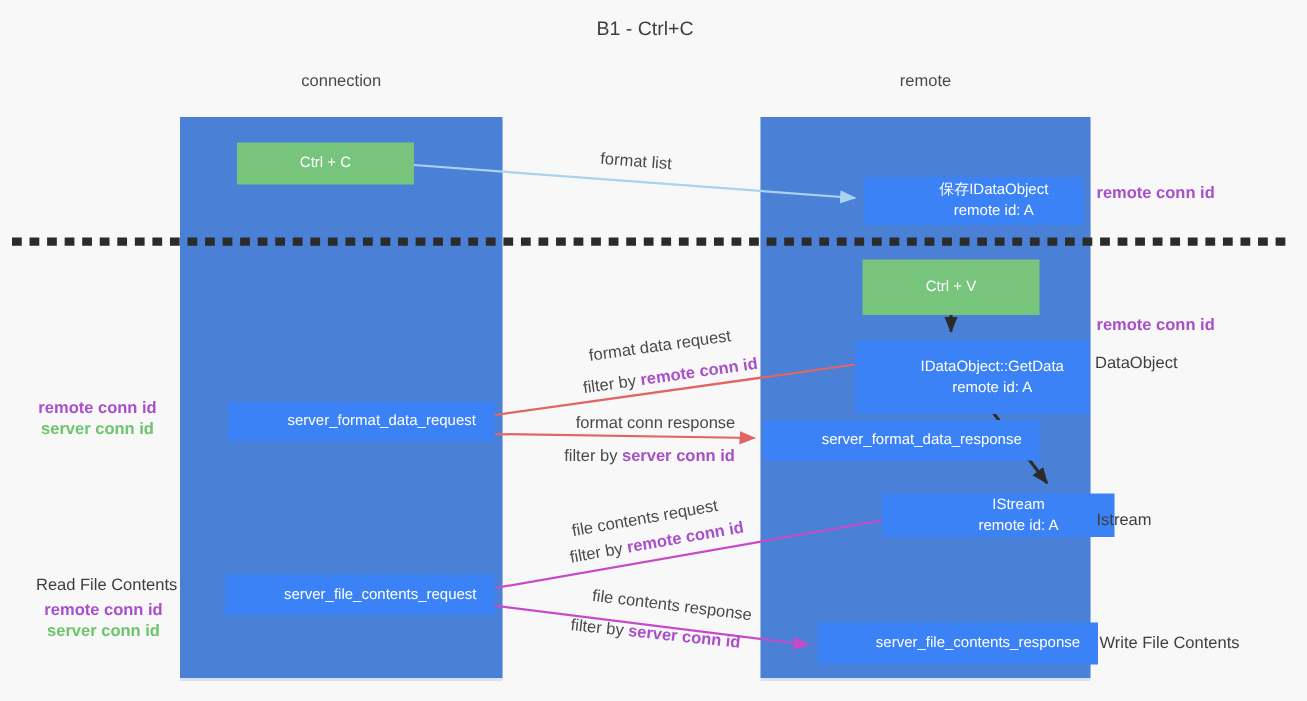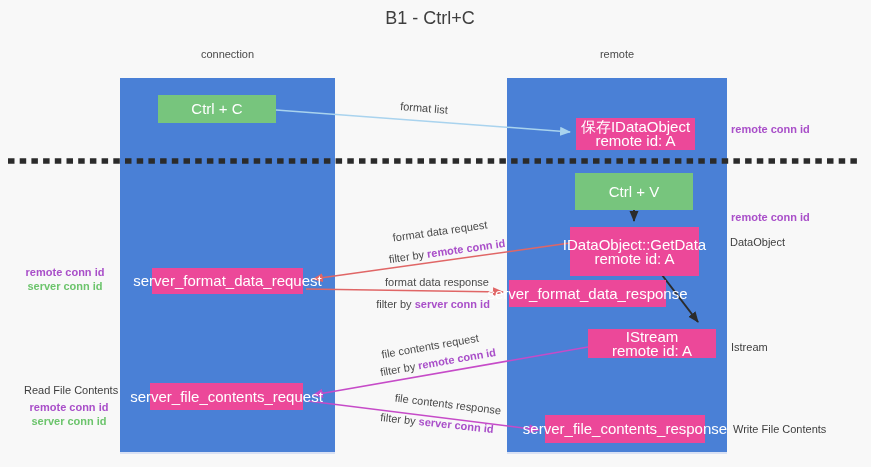--- a/index.html
+++ b/index.html
@@ -6,42 +6,42 @@
   body{
     width:871px;height:467px;position:relative;overflow:hidden;
     background:#f8f8f8;
     font-family:"Liberation Sans", sans-serif;
     color:#3c3c3c;
   }
   .abs{position:absolute;}
 
   .diagram-title{
     left:330px;top:8px;width:200px;text-align:center;
-    font-size:18px;line-height:21px;color:#3e3e3e;
+    font-size:13px;line-height:21px;color:#3e3e3e;
   }
 
   .lane-header{
     top:48px;text-align:center;font-size:11px;line-height:13px;color:#4a4a4a;
   }
   .lane-header.left{left:120px;width:215px;}
   .lane-header.right{left:507px;width:220px;}
 
   .lane{
     top:78px;height:374px;background:#4a80d6;
     box-shadow:0 2px 0 #d9e1f4;
   }
   .lane.left{left:120px;width:215px;}
   .lane.right{left:507px;width:220px;}
 
   .node{
     display:flex;flex-direction:column;align-items:center;justify-content:center;
-    color:#fff;font-size:15px;line-height:14px;text-align:center;
+    color:#fff;font-size:10px;line-height:14px;text-align:center;
   }
   .node.green{background:#77c57d;}
-  .node.orange{background:#ec4899;}
+  .node.orange{background:#3b82f6;padding-left:27px;}
 
   .n-ctrl-c{left:158px;top:95px;width:118px;height:28px;}
   .n-save{left:576px;top:118px;width:119px;height:32px;}
   .n-ctrl-v{left:575px;top:173px;width:118px;height:37px;}
   .n-getdata{left:570px;top:227px;width:129px;height:49px;}
   .n-format-req{left:152px;top:268px;width:151px;height:26px;}
   .n-format-resp{left:509px;top:280px;width:157px;height:27px;}
   .n-istream{left:588px;top:329px;width:128px;height:29px;}
   .n-file-req{left:150px;top:383px;width:153px;height:27px;}
   .n-file-resp{left:545px;top:415px;width:160px;height:28px;}
@@ -160,21 +160,21 @@
 </div>
 
 <div class="abs arrow-label lbl-format-list">format list</div>
 
 <div class="abs arrow-label lbl-fdr">format data request</div>
 <div class="abs arrow-label lbl-fbr1">
   <span>filter by</span>
   <span class="purple">remote conn id</span>
 </div>
 
-<div class="abs arrow-label lbl-fdresp">format data response</div>
+<div class="abs arrow-label lbl-fdresp">format conn response</div>
 <div class="abs arrow-label lbl-fbs1">
   <span>filter by</span>
   <span class="purple">server conn id</span>
 </div>
 
 <div class="abs arrow-label lbl-fcr">file contents request</div>
 <div class="abs arrow-label lbl-fbr2">
   <span>filter by</span>
   <span class="purple">remote conn id</span>
 </div>

